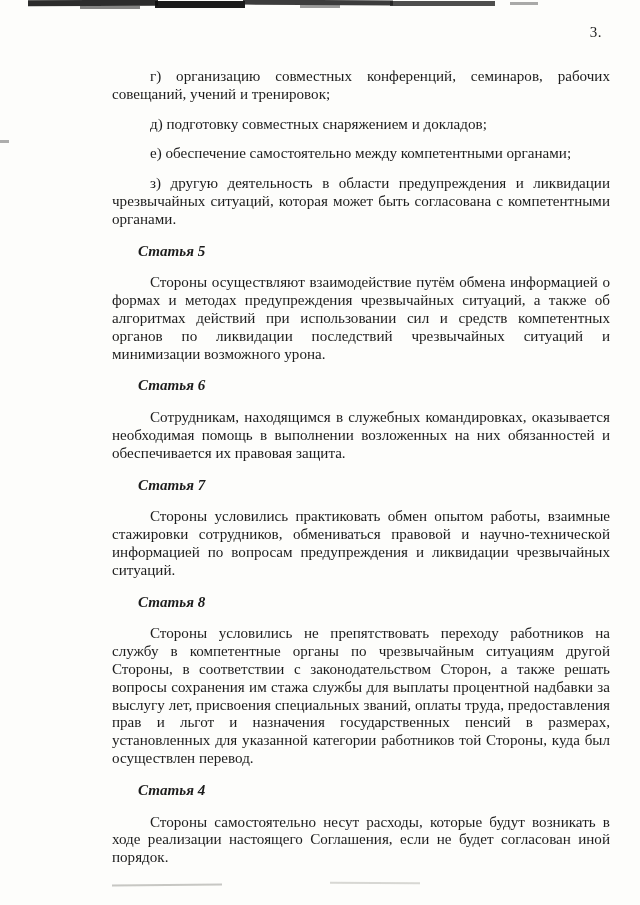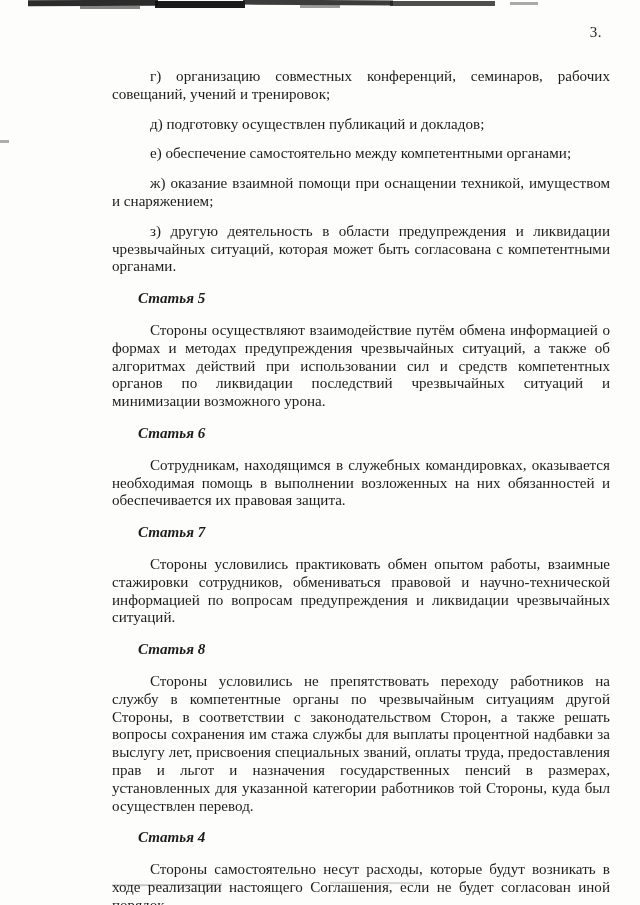--- a/index.html
+++ b/index.html
@@ -96,23 +96,22 @@
 
   <div class="artifact-left"></div>
   <div class="artifact-bottom-1"></div>
   <div class="artifact-bottom-2"></div>
 
   <div class="page-number">3.</div>
 
   <div class="content">
 
     <p>г) организацию совместных конференций, семинаров, рабочих совещаний, учений и тренировок;</p>
-    <p>д) подготовку осуществлен публикаций и докладов;</p>
+    <p>д) подготовку совместных снаряжением и докладов;</p>
     <p>е) обеспечение самостоятельно между компетентными органами;</p>
-    <p>ж) оказание взаимной помощи при оснащении техникой, имуществом и снаряжением;</p>
     <p>з) другую деятельность в области предупреждения и ликвидации чрезвычайных ситуаций, которая может быть согласована с компетентными органами.</p>
 
     <h3>Статья 5</h3>
     <p>Стороны осуществляют взаимодействие путём обмена информацией о формах и методах предупреждения чрезвычайных ситуаций, а также об алгоритмах действий при использовании сил и средств компетентных органов по ликвидации последствий чрезвычайных ситуаций и минимизации возможного урона.</p>
 
     <h3>Статья 6</h3>
     <p>Сотрудникам, находящимся в служебных командировках, оказывается необходимая помощь в выполнении возложенных на них обязанностей и обеспечивается их правовая защита.</p>
 
     <h3>Статья 7</h3>
     <p>Стороны условились практиковать обмен опытом работы, взаимные стажировки сотрудников, обмениваться правовой и научно-технической информацией по вопросам предупреждения и ликвидации чрезвычайных ситуаций.</p>

